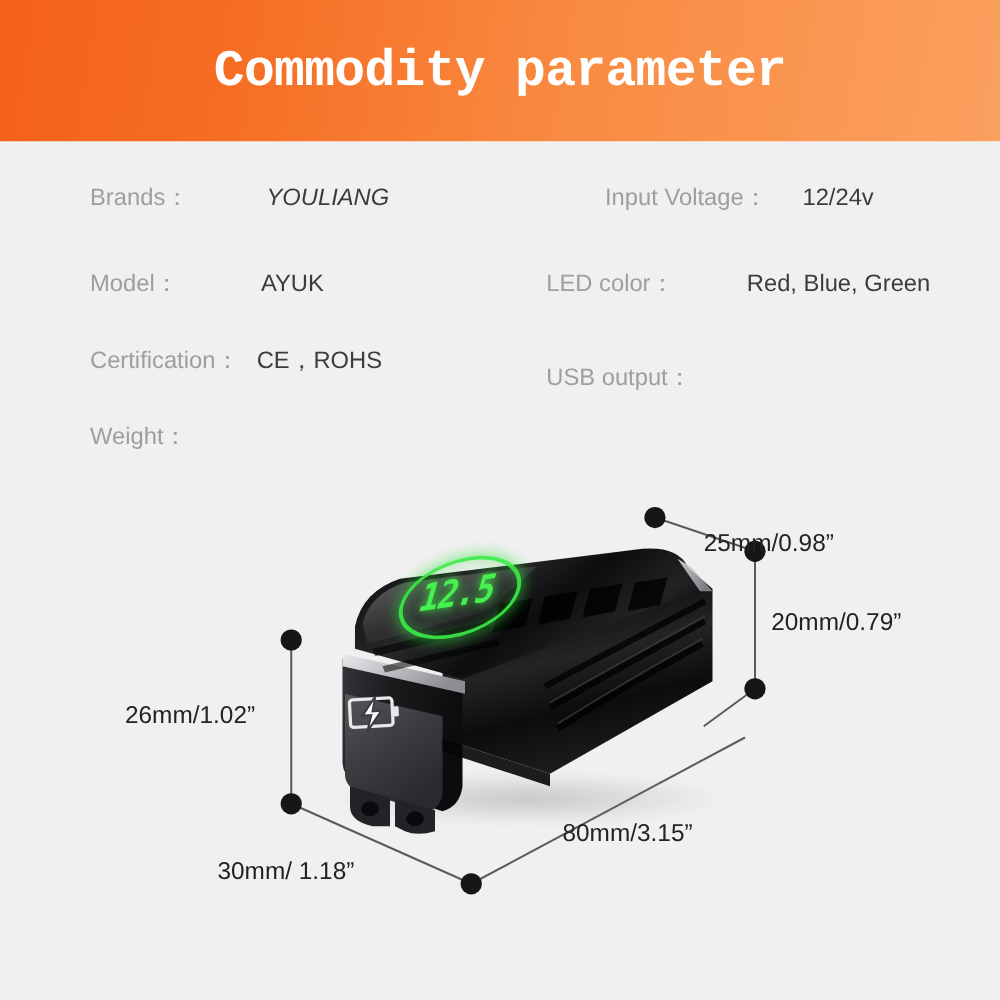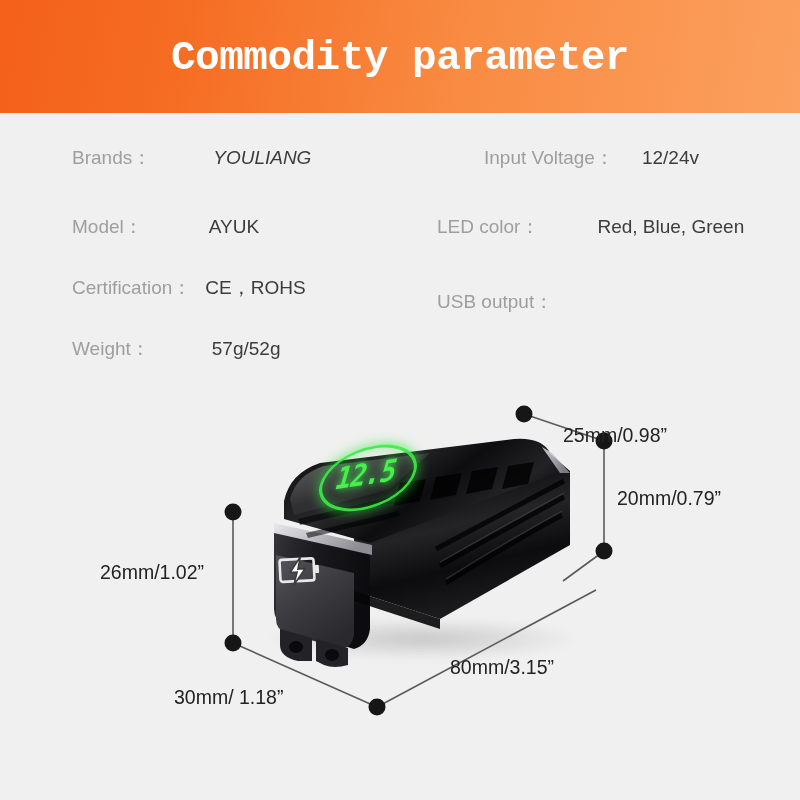--- a/index.html
+++ b/index.html
@@ -204,21 +204,20 @@
     <div class="spec-row r1">
       <span class="spec-label">Model：</span>
       <span class="spec-value">AYUK</span>
     </div>
     <div class="spec-row r2">
       <span class="spec-label">Certification：</span>
       <span class="spec-value">CE，ROHS</span>
     </div>
     <div class="spec-row r3">
       <span class="spec-label">Weight：</span>
-      <span class="spec-value">57g/52g</span>
     </div>
   </div>
 
   <div class="spec-col right">
     <div class="spec-row r0">
       <span class="spec-label">Input Voltage：</span>
       <span class="spec-value">12/24v</span>
     </div>
     <div class="spec-row r1">
       <span class="spec-label">LED color：</span>

